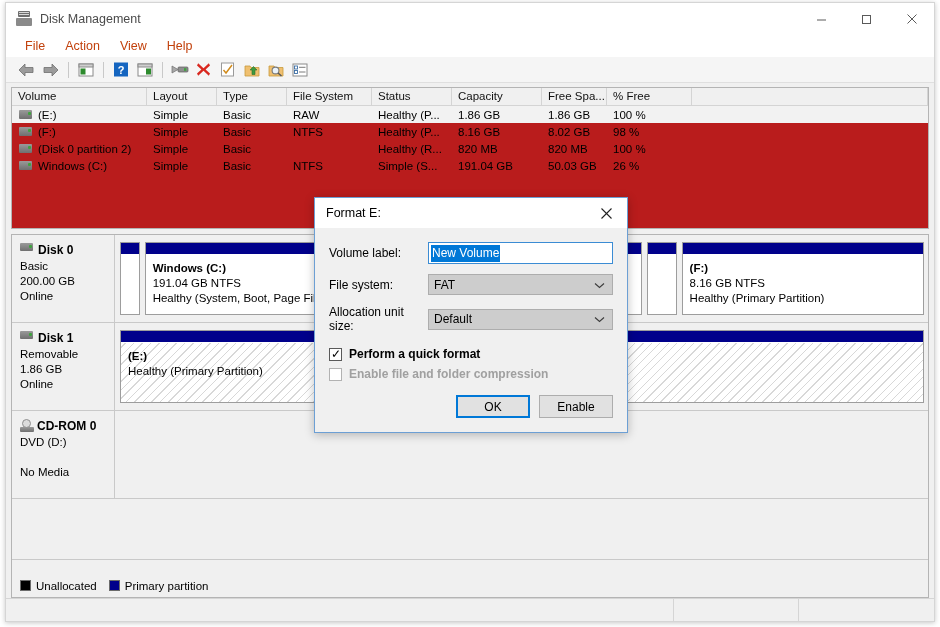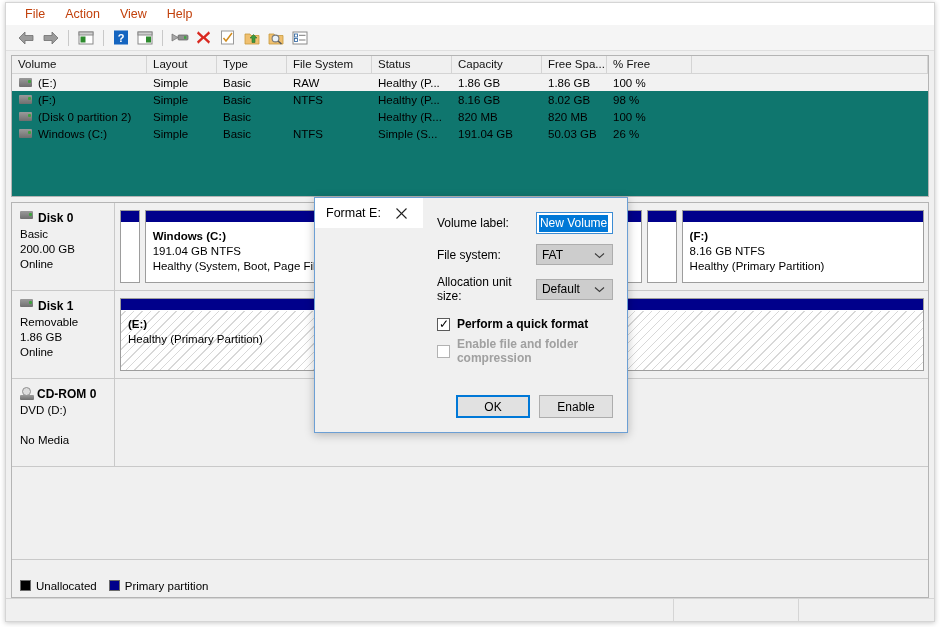--- a/index.html
+++ b/index.html
@@ -110,21 +110,21 @@
     background: #f0f0f0;
     padding: 4px 5px 0 5px;
     display: flex;
     flex-direction: column;
     min-height: 0;
   }
 
   
   .vol-panel {
     height: 142px;
-    background: #0f766e;
+    background: #b91c1c;
     border: 1px solid #b4b4b4;
     flex: 0 0 auto;
     overflow: hidden;
     position: relative;
   }
   .vol-head {
     display: flex;
     height: 18px;
     background: #f0f0f0;
     border-bottom: 1px solid #d4d4d4;
@@ -321,21 +321,21 @@
   
   .dialog {
     position: absolute;
     left: 308px; top: 194px;
     width: 314px; height: 236px;
     background: #f0f0f0;
     border: 1px solid #6c9fd4;
     box-shadow: 0 2px 9px rgba(0,0,0,0.25);
     z-index: 50;
     display: flex;
-    flex-direction: row;
+    flex-direction: column;
   }
   .dlg-title {
     height: 30px;
     background: #ffffff;
     display: flex;
     align-items: center;
     flex: 0 0 auto;
   }
   .dlg-title-text {
     font-size: 12.5px;
@@ -439,20 +439,46 @@
   .dlg-btn.default {
     border: 2px solid #0078d7;
     background: #e1e1e1;
   }
 </style>
 </head>
 <body>
 
 <div id="app">
 
+  <div class="titlebar">
+    <div class="title-icon">
+      <div class="body"></div>
+        <div class="top"></div>
+        <div class="slot"></div>
+    </div>
+    <div class="title-text">Disk Management</div>
+    <div class="win-buttons">
+      <div class="win-btn">
+        <svg width="11" height="11" viewBox="0 0 11 11">
+            <line x1="1" y1="6" x2="10" y2="6" stroke="#5a5a5a" stroke-width="1"></line>
+          </svg>
+      </div>
+      <div class="win-btn">
+        <svg width="11" height="11" viewBox="0 0 11 11">
+            <rect x="1.5" y="1.5" width="8" height="8" fill="none" stroke="#5a5a5a" stroke-width="1"></rect>
+          </svg>
+      </div>
+      <div class="win-btn">
+        <svg width="12" height="12" viewBox="0 0 12 12">
+            <line x1="1.5" y1="1.5" x2="10.5" y2="10.5" stroke="#5a5a5a" stroke-width="1"></line>
+            <line x1="10.5" y1="1.5" x2="1.5" y2="10.5" stroke="#5a5a5a" stroke-width="1"></line>
+          </svg>
+      </div>
+    </div>
+  </div>
 
   <div class="menubar">
     <div class="menu-item">File</div>
     <div class="menu-item">Action</div>
     <div class="menu-item">View</div>
     <div class="menu-item">Help</div>
   </div>
 
   <div class="toolbar">
     <div class="tb-btn">

